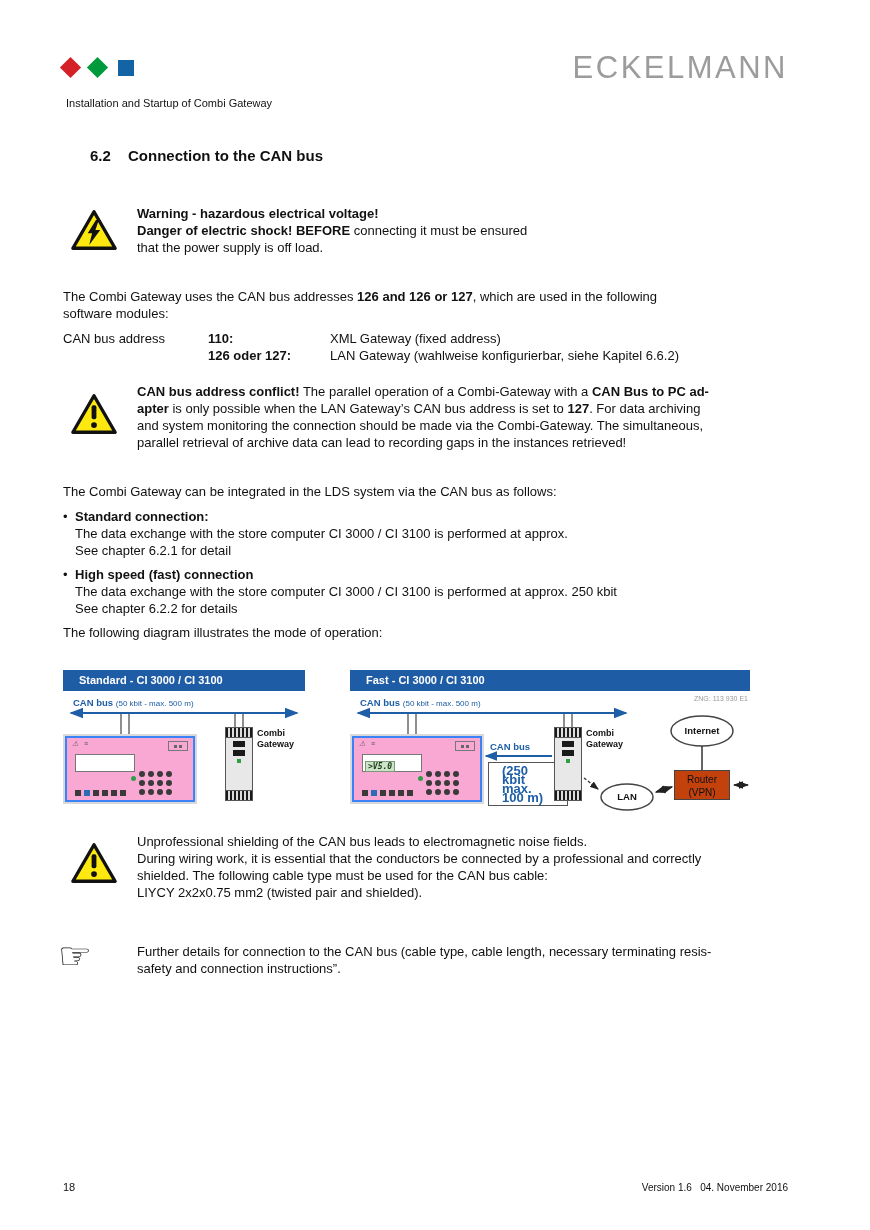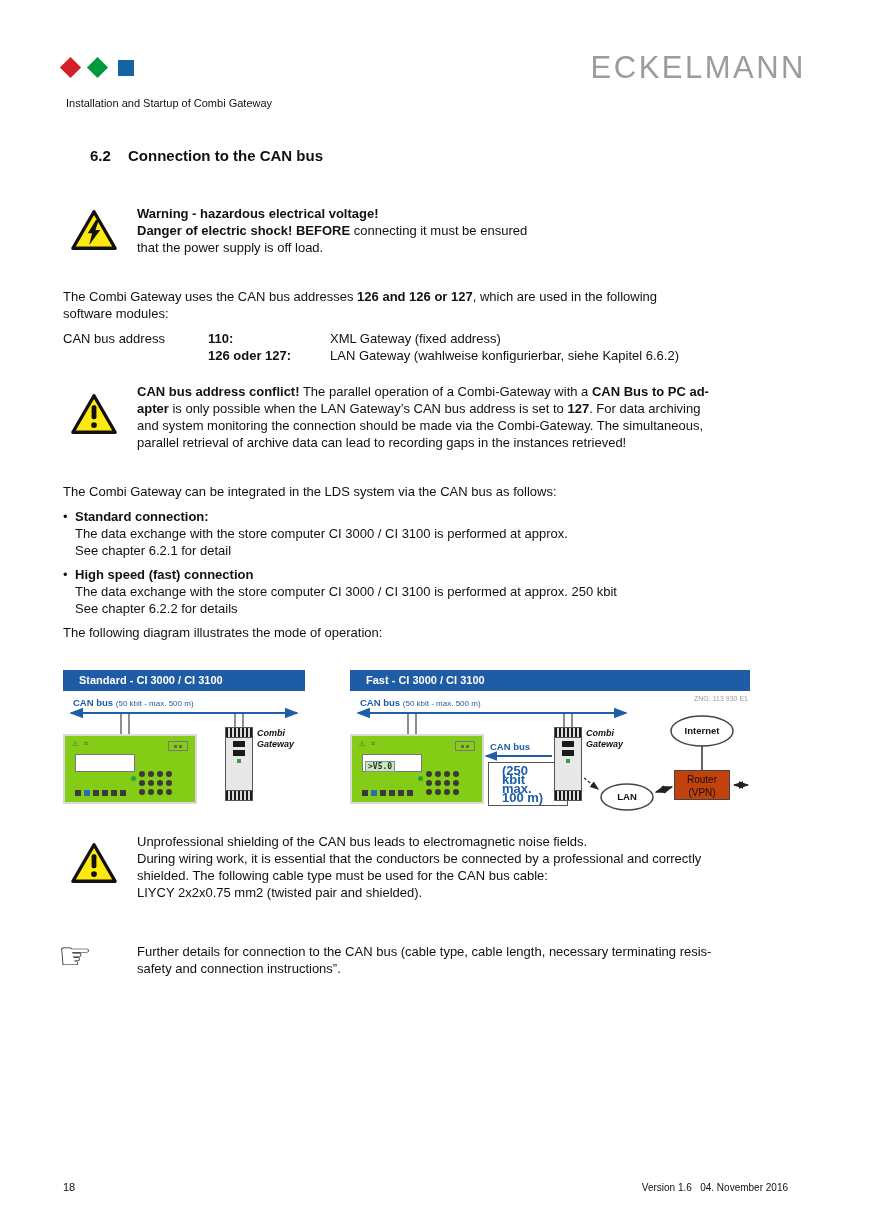--- a/index.html
+++ b/index.html
@@ -9,21 +9,21 @@
   .line{height:17px;font-size:13px;white-space:nowrap;}
   .b{font-weight:bold;}
   .pre{white-space:pre-line;}
 
   
   .logo{position:absolute;left:63px;top:58px;height:22px;}
   .shape{display:inline-block;width:15px;height:15px;margin-right:8px;vertical-align:middle;}
   .shape.red{background:#d42027;transform:rotate(45deg);}
   .shape.green{background:#009a3d;transform:rotate(45deg);}
   .shape.bluesq{background:#1464a5;width:16px;height:16px;}
-  .wordmark{position:absolute;right:64px;top:50px;font-size:31px;letter-spacing:2.5px;color:#9c9c9c;margin-left:8px;}
+  .wordmark{position:absolute;right:82px;top:50px;font-size:31px;letter-spacing:2.5px;color:#9c9c9c;margin-left:8px;}
   .doc-title{position:absolute;left:66px;top:97px;font-size:11px;color:#111;}
 
   .heading{position:absolute;left:63px;top:147px;font-size:15px;font-weight:bold;}
   .hnum{display:inline-block;width:38px;margin-left:27px;}
 
   
   .icon-tri{position:absolute;width:48px;height:44px;}
   .hand-icon{position:absolute;left:58px;top:936px;font-size:38px;line-height:40px;color:#111;}
 
   
@@ -36,22 +36,22 @@
   
   .diag{position:absolute;}
   .diag-svg{position:absolute;left:0;top:0;}
   .diag-header{position:absolute;left:0;top:0;right:0;height:21px;background:#1f5ca6;color:#fff;
                font-size:11px;font-weight:bold;line-height:21px;padding-left:16px;box-sizing:border-box;}
   .canlabel{position:absolute;color:#1e5ea6;font-size:9.5px;white-space:nowrap;}
   .canlabel .cl1{font-weight:bold;}
   .canlabel .cl2{font-size:8px;}
   .zng{position:absolute;right:2px;top:25px;font-size:7px;color:#999;}
 
-  .device{position:absolute;width:126px;height:62px;background:#84cc16;border:2px solid #84cc16;
-          box-shadow:0 0 0 2px #d9d9d9;box-sizing:content-box;}
+  .device{position:absolute;width:126px;height:62px;background:#f9a8d4;border:2px solid #3b82f6;
+          box-shadow:0 0 0 2px #d9d9d9;box-sizing:content-box;font-style:italic;}
   .dev-warn{position:absolute;left:5px;top:2px;font-size:7px;color:#555;}
   .dev-menu{position:absolute;left:17px;top:2px;font-size:7px;color:#555;}
   .dev-mini{position:absolute;right:5px;top:3px;width:18px;height:8px;border:1px solid #777;
             display:flex;align-items:center;justify-content:center;gap:2px;}
   .dev-mini i{display:block;width:3px;height:3px;background:#666;}
   .dev-display{position:absolute;left:8px;top:16px;width:58px;height:16px;background:#fff;border:1px solid #777;}
   .dev-display-text{display:inline-block;margin:2px 0 0 2px;padding:0 2px;background:#cfe3c8;border:1px solid #7a9a7a;
                     font-family:"DejaVu Sans Mono",monospace;font-size:8px;font-weight:bold;color:#143814;}
   .dev-led{position:absolute;left:64px;top:38px;width:5px;height:5px;border-radius:50%;background:#2f9e44;}
   .keypad{position:absolute;left:72px;top:33px;display:grid;grid-template-columns:repeat(4,6px);gap:3px;}
@@ -61,21 +61,21 @@
   .sq.blue{background:#2a6db5;}
 
   .gateway{position:absolute;width:28px;height:74px;background:#e8e8e8;border:1.5px solid #555;
            display:flex;flex-direction:column;box-sizing:border-box;}
   .gw-strip{height:9px;background:repeating-linear-gradient(90deg,#1a1a1a 0 2px,#ddd 2px 4px);
             border-bottom:1px solid #555;flex:0 0 auto;}
   .gw-strip.bottom{border-bottom:none;border-top:1px solid #555;}
   .gw-mid{flex:1 1 auto;}
   .gw-port{display:block;width:12px;height:6px;background:#1a1a1a;margin:3px auto 0;}
   .gw-led{display:block;width:4px;height:4px;background:#2f9e44;margin:3px auto 0;}
-  .gw-label{position:absolute;font-size:9px;font-weight:bold;line-height:11px;white-space:pre-line;font-style:italic;}
+  .gw-label{position:absolute;font-size:9px;font-weight:bold;line-height:11px;white-space:pre-line;}
 
   .router-box{position:absolute;width:56px;height:30px;background:#c2410c;border:1.5px solid #444;
               font-size:10px;line-height:13px;text-align:center;white-space:pre-line;box-sizing:border-box;padding-top:2px;}
   .cloud-label{position:absolute;font-size:9.5px;font-weight:bold;text-align:center;}
   .can2box{position:absolute;border:1px solid #555;color:#1e5ea6;font-size:13px;line-height:9px;
            padding:3px 13px;white-space:pre-line;font-weight:bold;}
 
   .footer-left{position:absolute;left:63px;top:1181px;font-size:11px;}
   .footer-right{position:absolute;right:82px;top:1182px;font-size:10px;white-space:pre;}
 </style>

